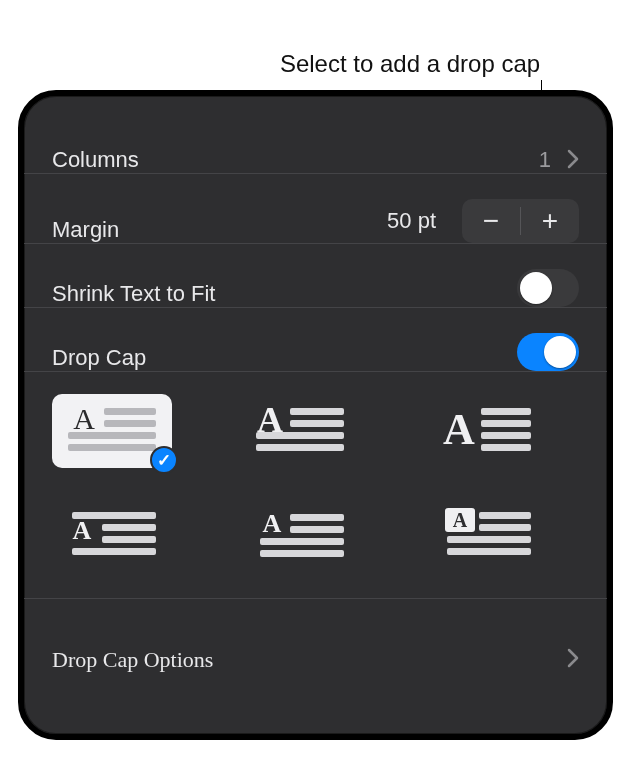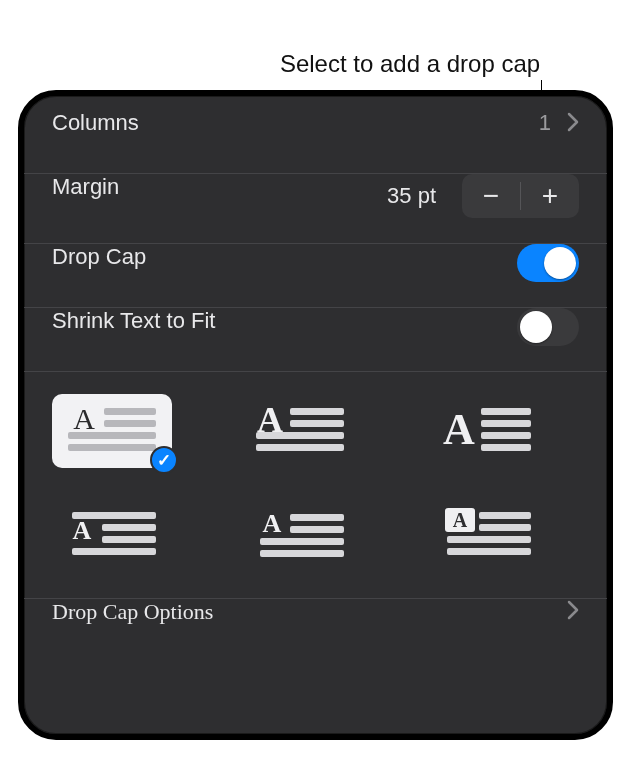--- a/index.html
+++ b/index.html
@@ -40,21 +40,21 @@
     border-radius: 38px;
     background: #2e2e30;
     overflow: hidden;
     box-shadow: inset 0 0 0 1px #1a1a1a;
   }
   .panel {
     padding-top: 14px;
   }
   .row {
     display: flex;
-    align-items: flex-start;
+    align-items: flex-end;
     justify-content: space-between;
     padding: 0 28px;
     height: 64px;
     border-bottom: 1px solid #444447;
   }
   .row.tall { height: 70px; }
   .row-label {
     color: #e8e8ea;
     font-size: 22px;
     font-weight: 400;
@@ -187,39 +187,39 @@
           <svg width="12" height="20" viewBox="0 0 12 20">
               <path d="M2 2 L10 10 L2 18" stroke="#8a8a8d" stroke-width="2.5" fill="none" stroke-linecap="round" stroke-linejoin="round"></path>
             </svg>
         </div>
       </div>
     </div>
 
     <div class="row tall">
       <div class="row-label">Margin</div>
       <div class="row-right">
-        <div class="margin-val">35 pt</div>
+        <div class="margin-val">50 pt</div>
         <div class="stepper">
           <button>−</button>
           <div class="divider"></div>
           <button>+</button>
         </div>
       </div>
     </div>
 
     <div class="row">
+      <div class="row-label">Shrink Text to Fit</div>
+      <div class="switch off">
+        <div class="knob"></div>
+      </div>
+    </div>
+
+    <div class="row">
       <div class="row-label">Drop Cap</div>
       <div class="switch on">
-        <div class="knob"></div>
-      </div>
-    </div>
-
-    <div class="row">
-      <div class="row-label">Shrink Text to Fit</div>
-      <div class="switch off">
         <div class="knob"></div>
       </div>
     </div>
 
     <div class="styles-wrap">
       <div class="styles-grid">
 
         <div class="style-cell selected">
           <svg width="96" height="58" viewBox="0 0 96 58">
             <rect x="40" y="6" width="52" height="7" rx="2" fill="#b7b7bb"></rect>

